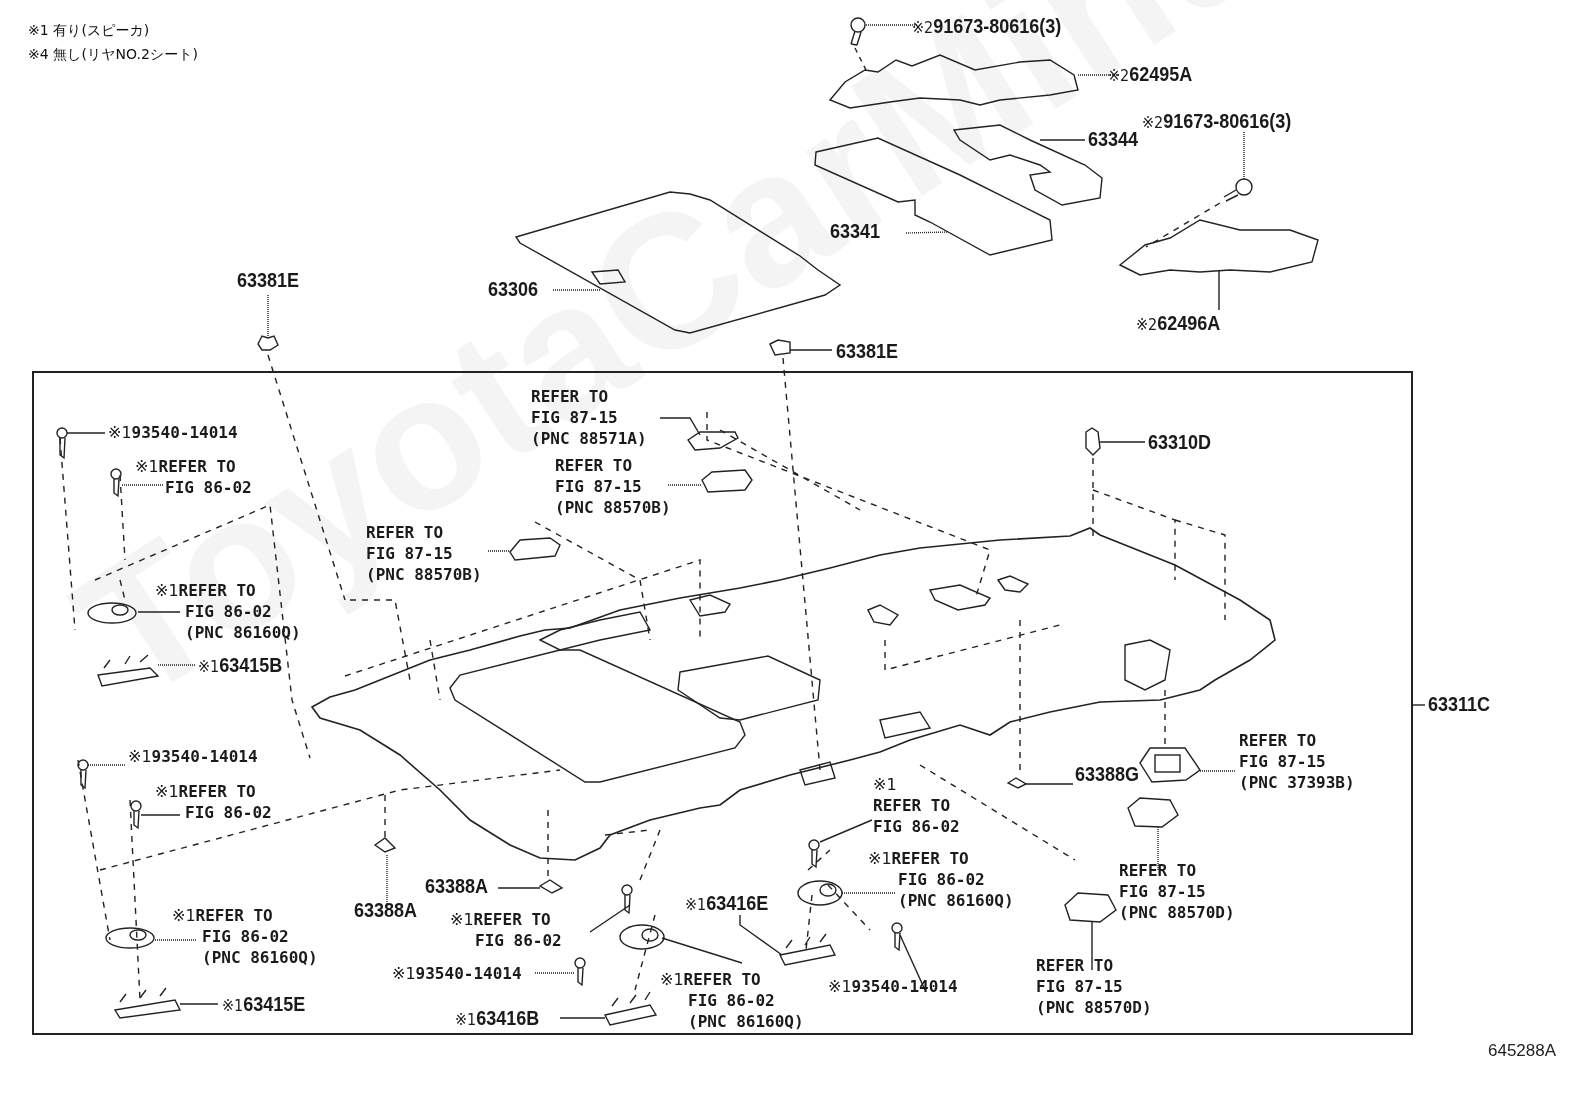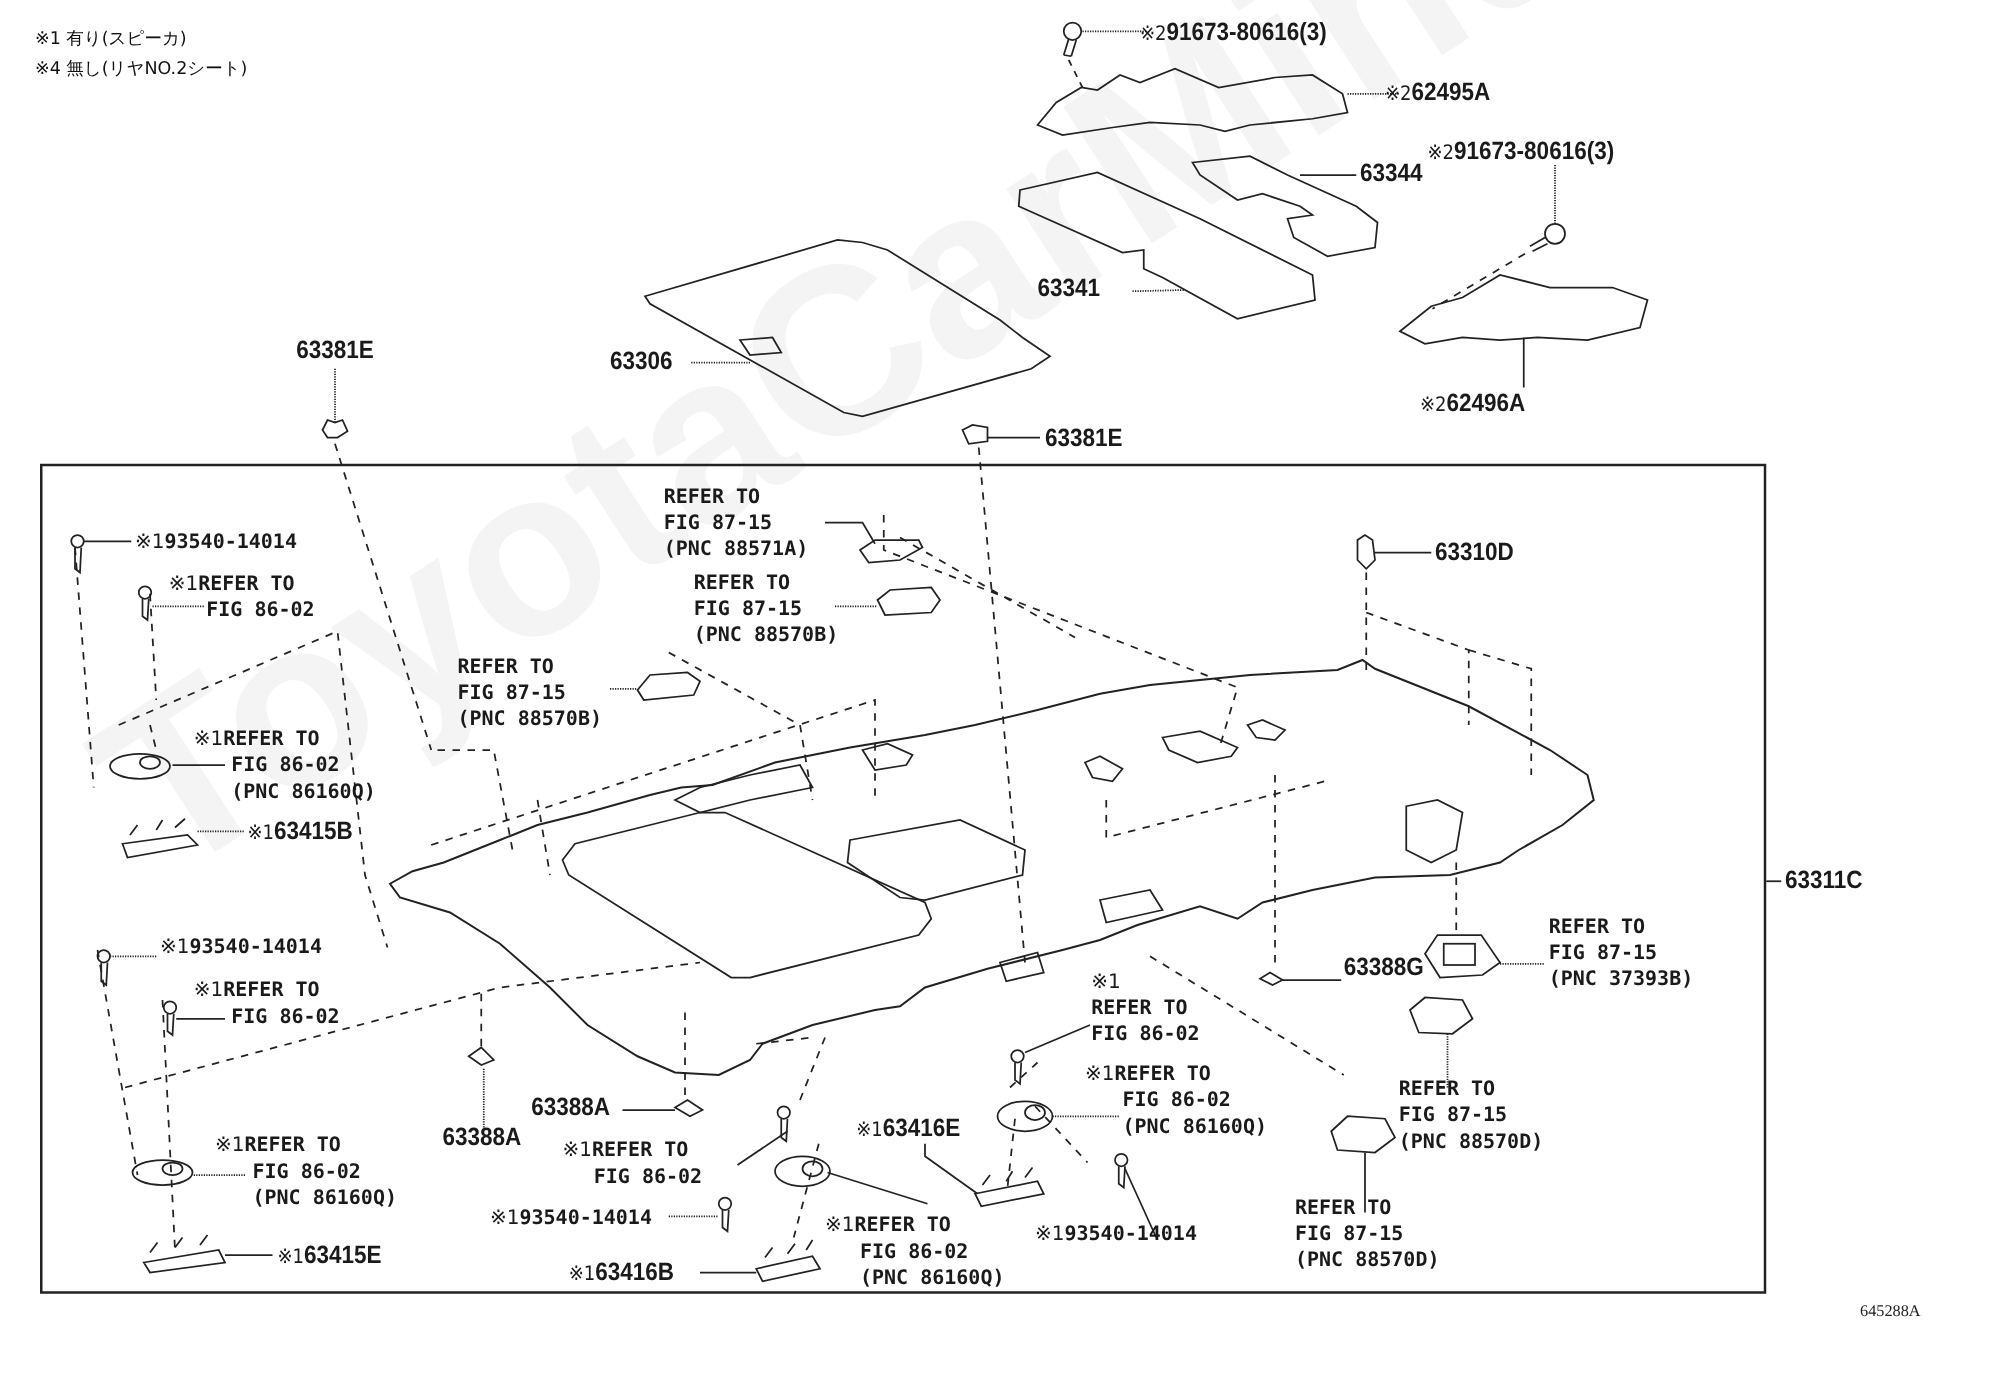--- a/index.html
+++ b/index.html
@@ -7,21 +7,21 @@
          font-family: "DejaVu Sans Mono", "Liberation Mono", monospace; color: #111; }
   .stage { position: absolute; left: 0; top: 0; width: 1592px; height: 1099px; }
   svg.art { position: absolute; left: 0; top: 0; }
   .lbl { position: absolute; white-space: pre; font-family: "DejaVu Sans Mono", "Liberation Mono", monospace;
          font-weight: bold; color: #1a1a1a; line-height: 21px; letter-spacing: 0px; }
   .pn { font-size: 20px; font-family: "Liberation Sans Narrow", "Liberation Sans", sans-serif; font-weight: bold;
         transform: scaleX(0.9); transform-origin: left center; }
   .ref { font-size: 16px; font-weight: bold; line-height: 21px; }
   .note { position: absolute; font-family: "DejaVu Sans", sans-serif; font-size: 14px; color: #111; white-space: pre; text-align: center; }
   .mark { font-family: "DejaVu Sans", sans-serif; font-weight: normal; font-size: 16px; }
-  .figid { position: absolute; font-family: Liberation Serif, serif; font-size: 13px; color: #222; }
+  .figid { position: absolute; font-family: Liberation Sans, sans-serif; font-size: 17px; color: #222; }
   .watermark { position: absolute; left: 40px; top: 560px; font-family: "Liberation Sans", sans-serif;
                font-size: 190px; font-weight: bold; color: rgba(0,0,0,0.045); transform: rotate(-33deg);
                transform-origin: left top; white-space: nowrap; pointer-events: none; }
   .frame { position: absolute; left: 32px; top: 371px; width: 1381px; height: 664px; border: 2px solid #222; box-sizing: border-box; }
 </style>
 </head>
 <body>
 
 <div class="stage">
 

